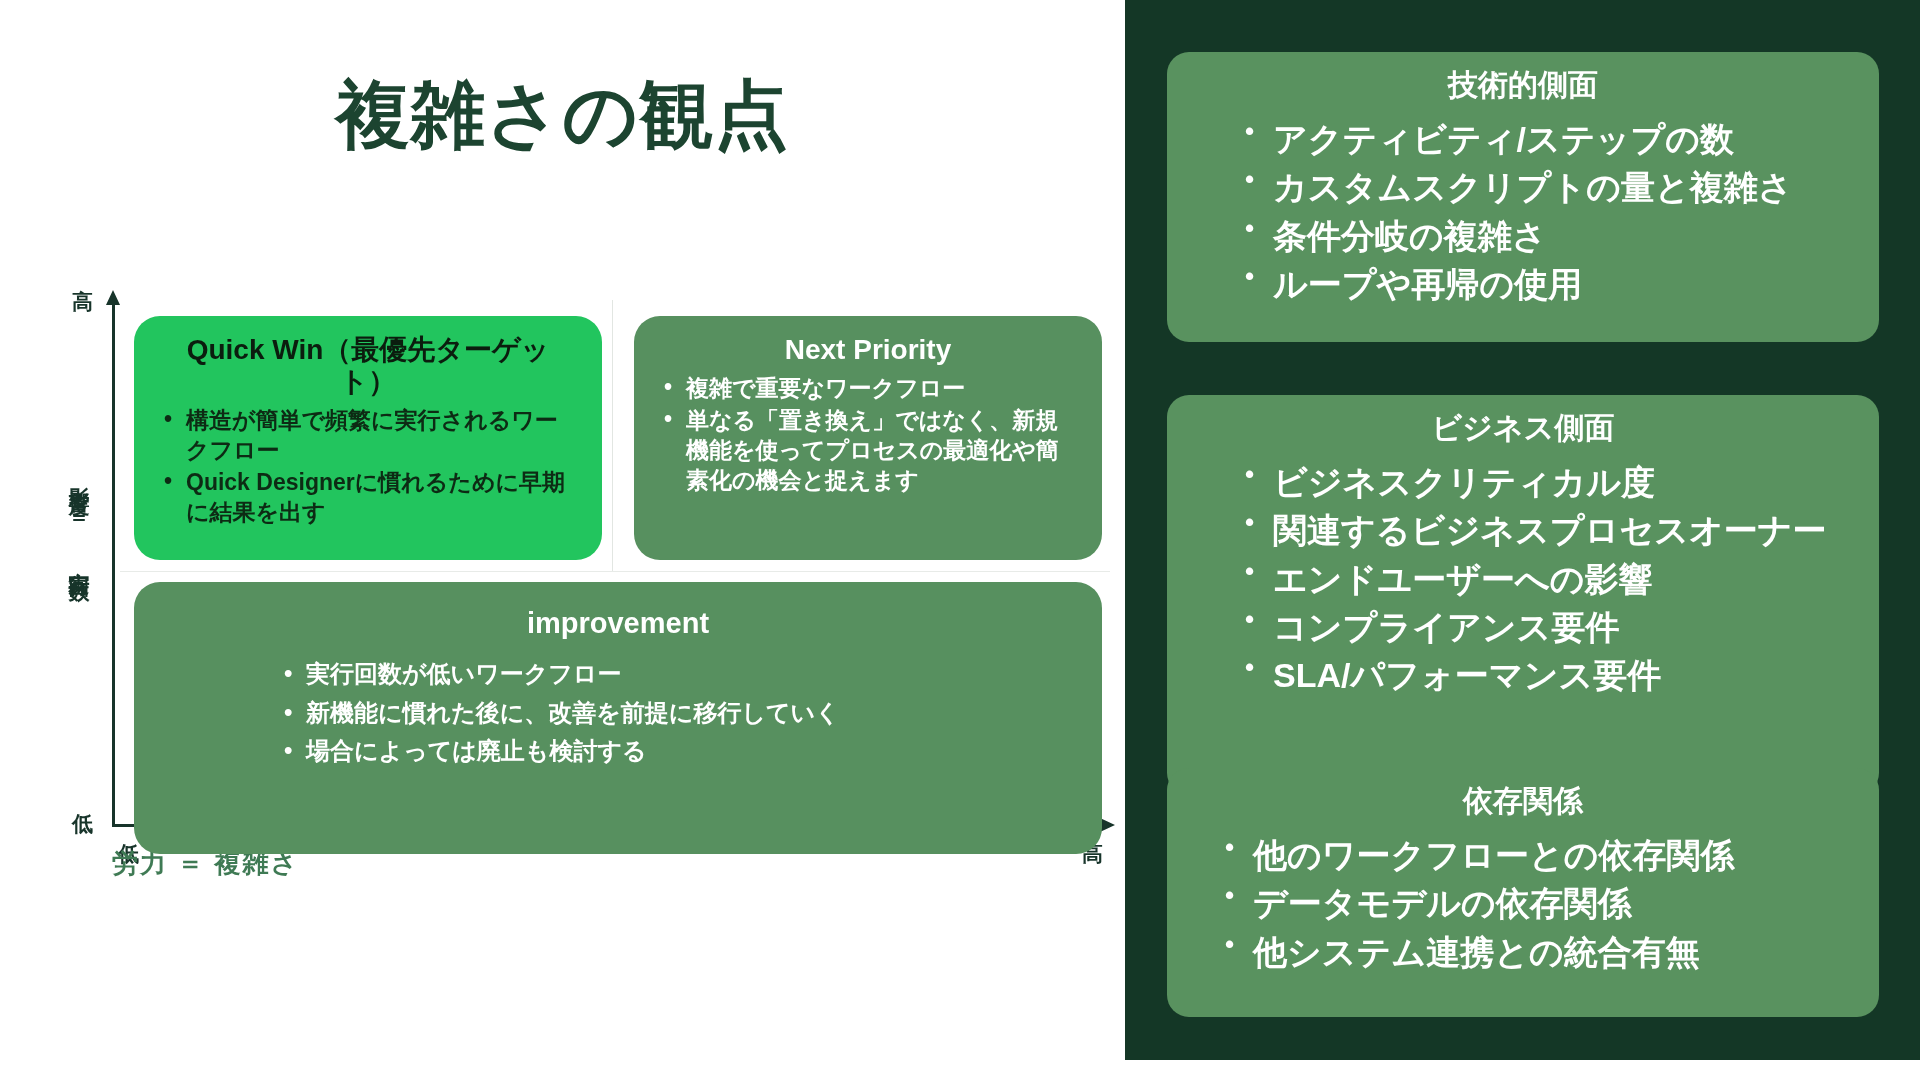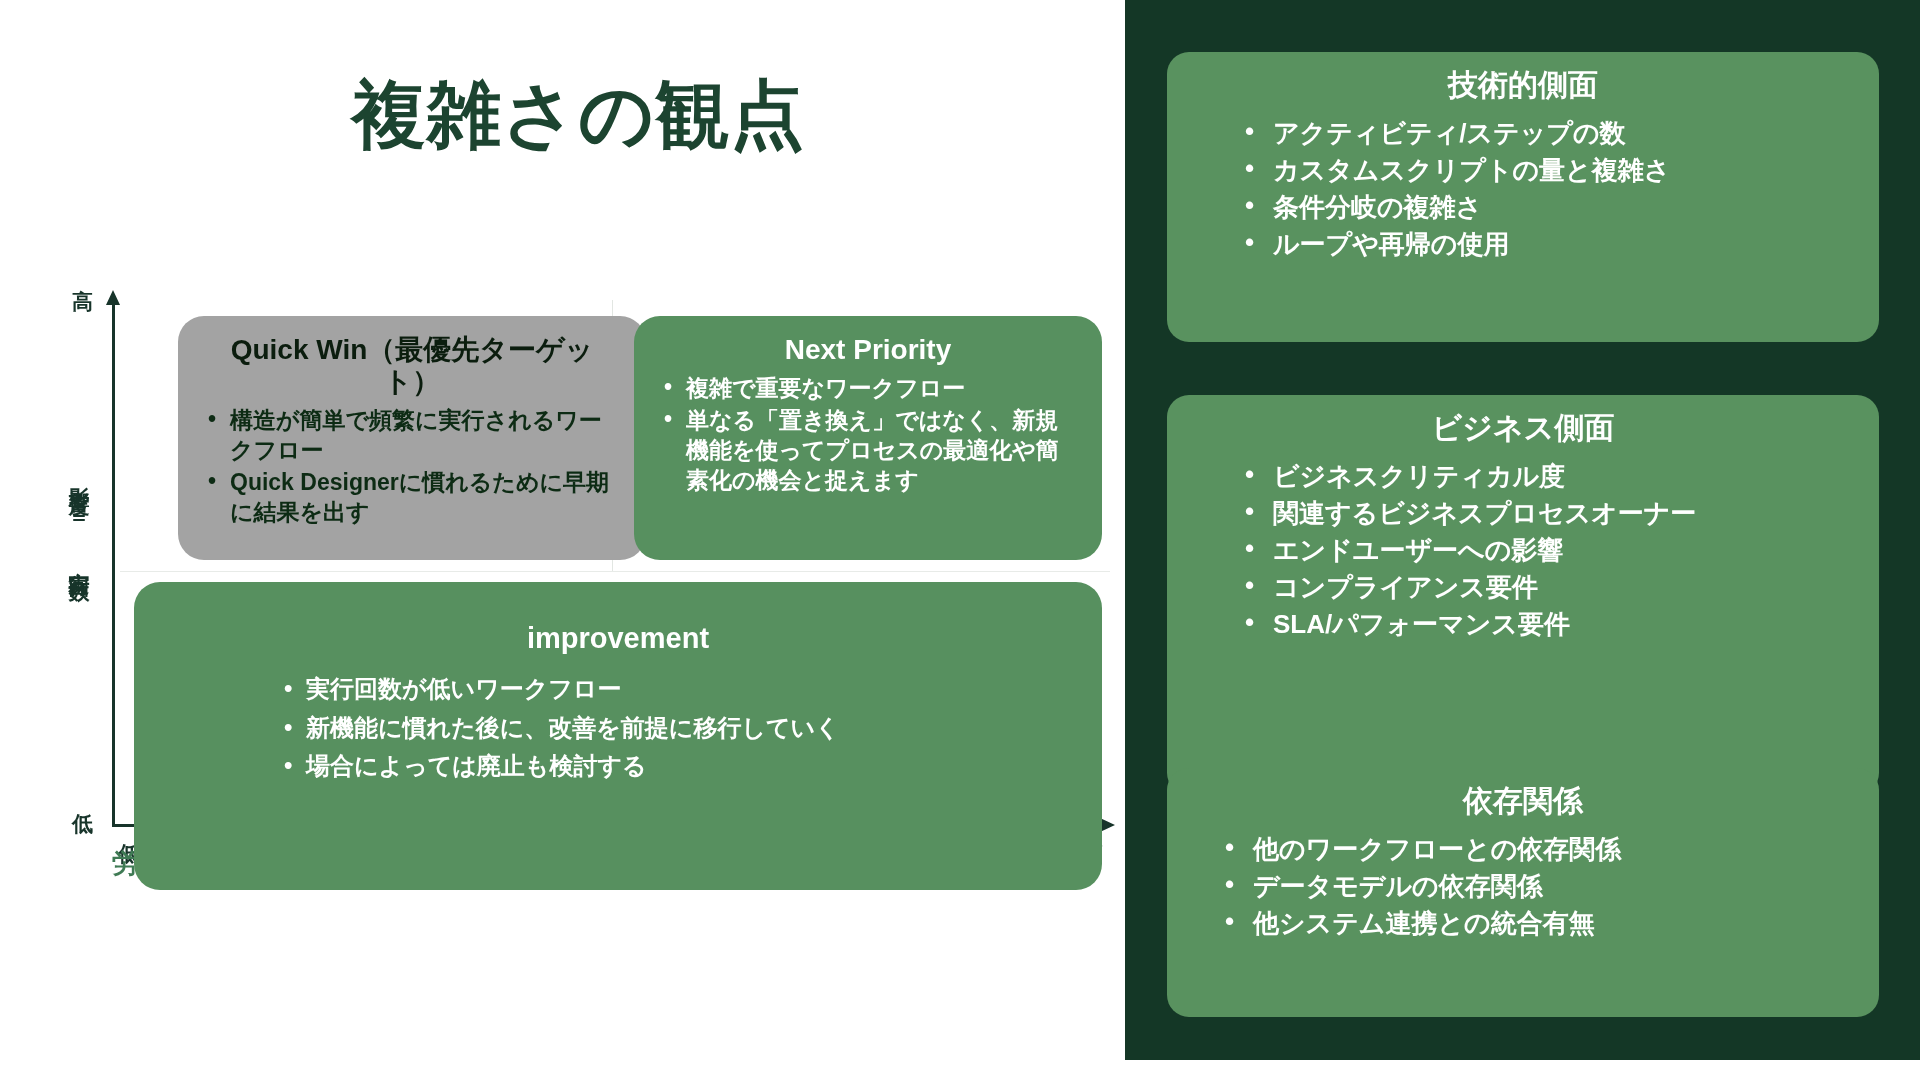--- a/index.html
+++ b/index.html
@@ -18,21 +18,21 @@
   
   #left-panel {
     position: absolute;
     left: 0; top: 0;
     width: 1125px; height: 1080px;
     background: #ffffff;
   }
 
   #slide-title {
     position: absolute;
-    left: 16px; top: 78px;
+    left: 0; top: 78px;
     width: 1125px;
     text-align: center;
     font-size: 74px;
     font-weight: 800;
     color: #1c4430;
     letter-spacing: 1px;
     line-height: 1;
   }
 
   
@@ -135,42 +135,41 @@
   }
   .qbox li::before {
     content: "•";
     position: absolute;
     left: 4px; top: -1px;
   }
 
   #box-quickwin {
     left: 134px; top: 316px;
     width: 468px; height: 244px;
-    background: #a3a3a3;
+    background: #22c55e;
     color: #0d2b14;
-    margin-left: 44px;
   }
   #box-quickwin .qtitle { font-size: 28px; color: #0b1d0e; }
   #box-quickwin li { font-size: 23px; }
 
   #box-next {
     left: 634px; top: 316px;
     width: 468px; height: 244px;
     background: #57905f;
     color: #ffffff;
   }
   #box-next .qtitle { font-size: 28px; }
   #box-next li { font-size: 23px; }
 
   #box-improve {
     left: 134px; top: 582px;
-    width: 968px; height: 308px;
+    width: 968px; height: 272px;
     background: #57905f;
     color: #ffffff;
-    padding-top: 40px;
+    padding-top: 25px;
   }
   #box-improve .qtitle { font-size: 29px; margin-bottom: 18px; }
   #box-improve ul { padding-left: 120px; }
   #box-improve li { font-size: 24px; margin-bottom: 7px; }
 
   
   #right-panel {
     position: absolute;
     left: 1125px; top: 0;
     width: 795px; height: 1060px;
@@ -189,21 +188,21 @@
     text-align: center;
     font-size: 30px;
     font-weight: 800;
     margin-bottom: 14px;
     line-height: 1.1;
   }
   .info-card ul { list-style: none; padding-left: 56px; }
   .info-card li {
     position: relative;
     padding-left: 30px;
-    font-size: 26px;
+    font-size: 34px;
     font-weight: 700;
     line-height: 1.42;
   }
   .info-card li::before {
     content: "•";
     position: absolute;
     left: 2px; top: -2px;
     font-size: 26px;
   }
   #card-tech     { top: 52px;  height: 290px; }

